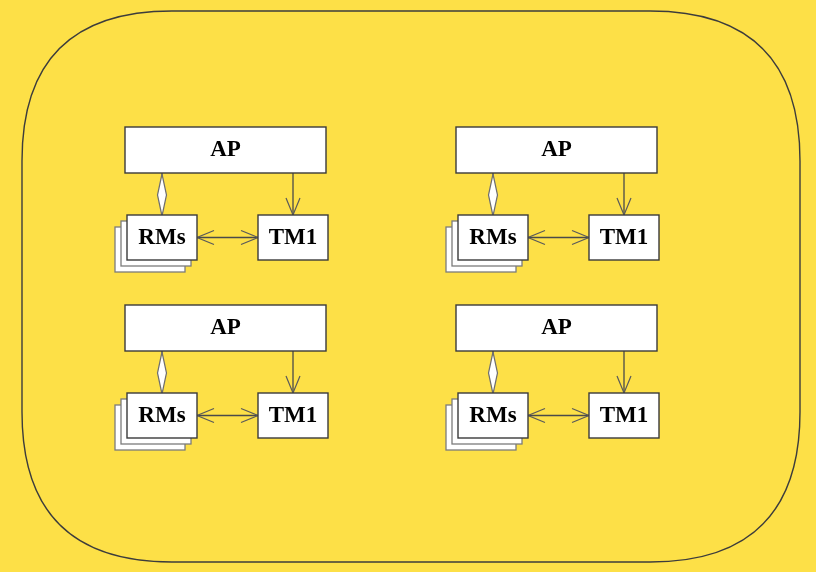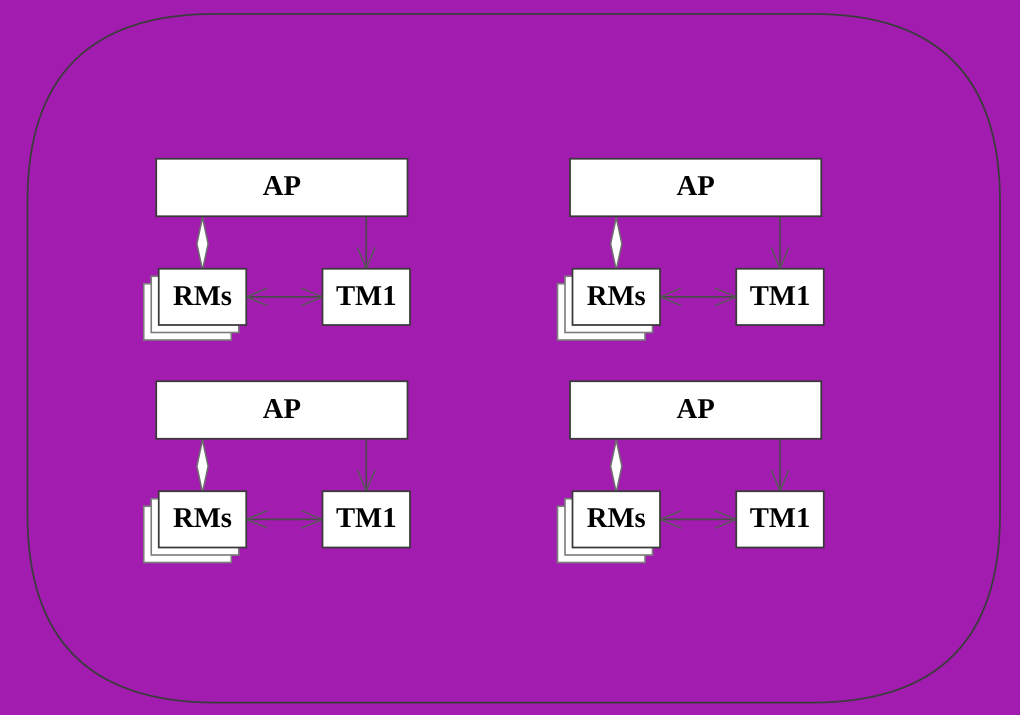--- a/index.html
+++ b/index.html
@@ -8,21 +8,21 @@
     padding: 0;
     background: #ffffff;
   }
   body {
     font-family: "Liberation Serif", "DejaVu Serif", serif;
   }
   #canvas {
     position: relative;
     width: 816px;
     height: 572px;
-    background: #a21caf;
+    background: #fde047;
     overflow: hidden;
   }
   #diagram-svg {
     position: absolute;
     left: 0;
     top: 0;
     width: 816px;
     height: 572px;
   }
   .node-label {

